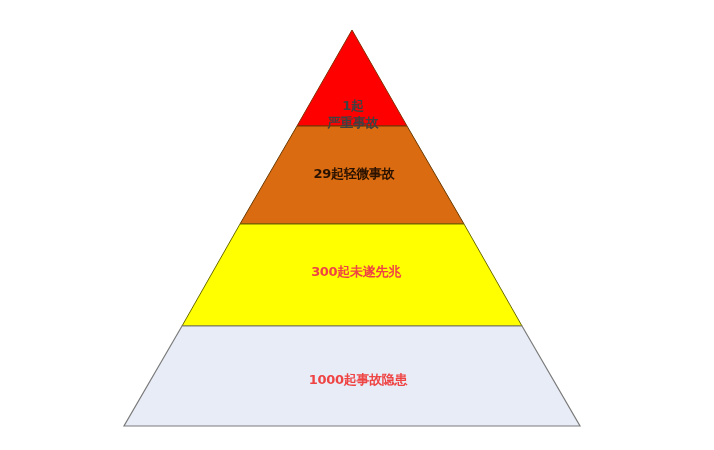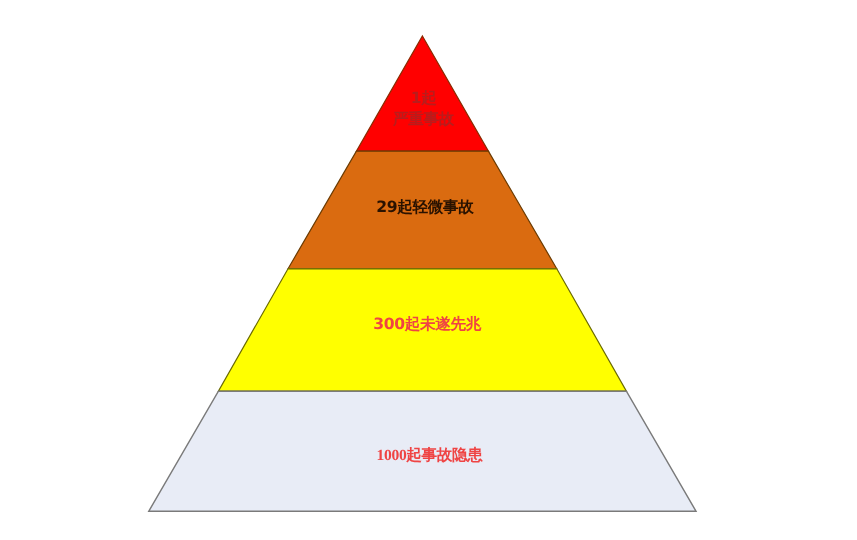--- a/index.html
+++ b/index.html
@@ -26,21 +26,22 @@
       transform: translate(-50%, -50%);
       text-align: center;
       font-weight: bold;
       font-size: 13px;
       line-height: 17px;
       color: #ef4444;
       white-space: nowrap;
       letter-spacing: -0.3px;
     }
     .layer-label.top-label {
-      color: #b91c1c;
+      color: #404040;
+      margin-top: 23px;
     }
     .layer-label.orange-label {
       color: #2a1200;
     }
     .line {
       display: block;
     }
   </style>
 </head>
 <body>
@@ -58,15 +59,15 @@
 </div>
 
 <div class="layer-label orange-label" style="left:354px; top:173px;">
   <span class="line">29起轻微事故</span>
 </div>
 
 <div class="layer-label" style="left:356px; top:271px;">
   <span class="line">300起未遂先兆</span>
 </div>
 
-<div class="layer-label" style="left:358px; top:379px;font-family:Liberation Serif, serif;">
+<div class="layer-label" style="left:358px; top:379px;">
   <span class="line">1000起事故隐患</span>
 </div>
 
 </body></html>

